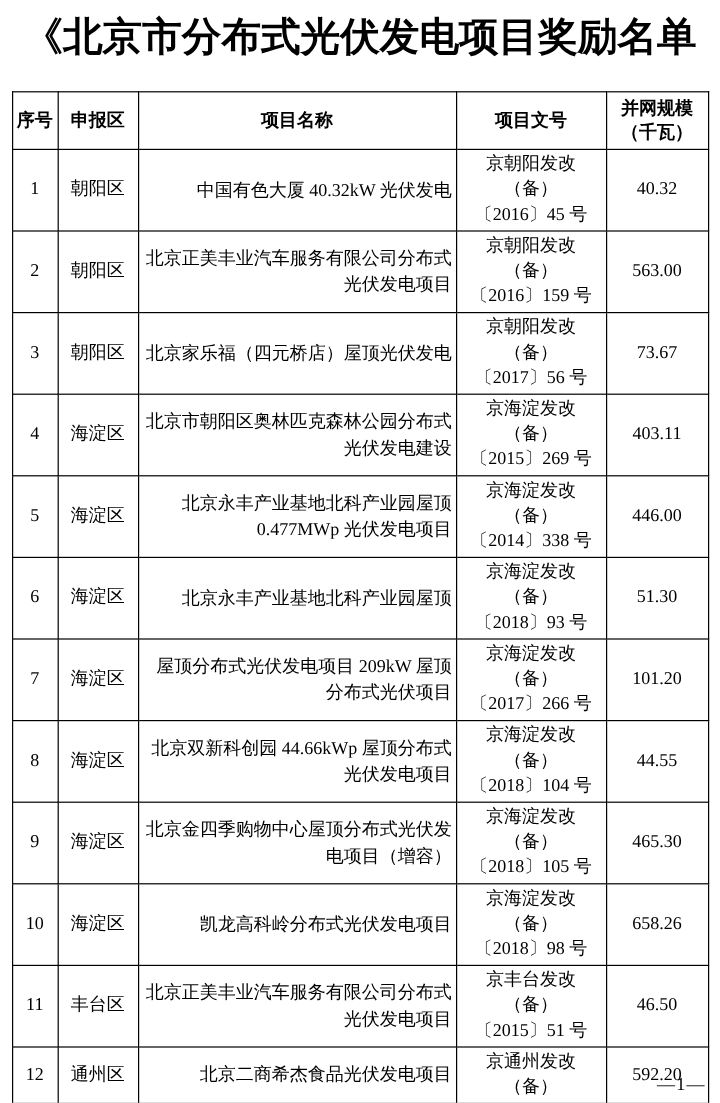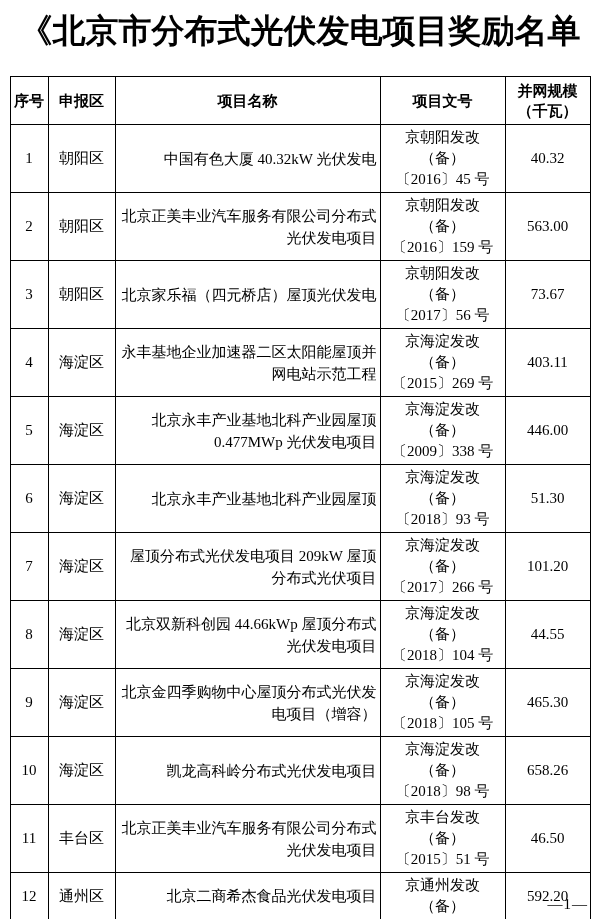--- a/index.html
+++ b/index.html
@@ -130,35 +130,35 @@
     <td class="c-doc">
       <span class="doc-line">京朝阳发改（备）</span>
       <span class="doc-line">〔2017〕56 号</span>
     </td>
     <td class="c-capacity">73.67</td>
   </tr>
 
   <tr>
     <td class="c-no">4</td>
     <td class="c-district">海淀区</td>
-    <td class="c-project">永丰基地企业加速器二区太阳能屋顶并网电站示范工程</td>
+    <td class="c-project">北京市朝阳区奥林匹克森林公园分布式光伏发电建设</td>
     <td class="c-doc">
       <span class="doc-line">京海淀发改（备）</span>
       <span class="doc-line">〔2015〕269 号</span>
     </td>
     <td class="c-capacity">403.11</td>
   </tr>
 
   <tr>
     <td class="c-no">5</td>
     <td class="c-district">海淀区</td>
     <td class="c-project">北京永丰产业基地北科产业园屋顶 0.477MWp 光伏发电项目</td>
     <td class="c-doc">
       <span class="doc-line">京海淀发改（备）</span>
-      <span class="doc-line">〔2009〕338 号</span>
+      <span class="doc-line">〔2014〕338 号</span>
     </td>
     <td class="c-capacity">446.00</td>
   </tr>
 
   <tr>
     <td class="c-no">6</td>
     <td class="c-district">海淀区</td>
     <td class="c-project">北京永丰产业基地北科产业园屋顶</td>
     <td class="c-doc">
       <span class="doc-line">京海淀发改（备）</span>

